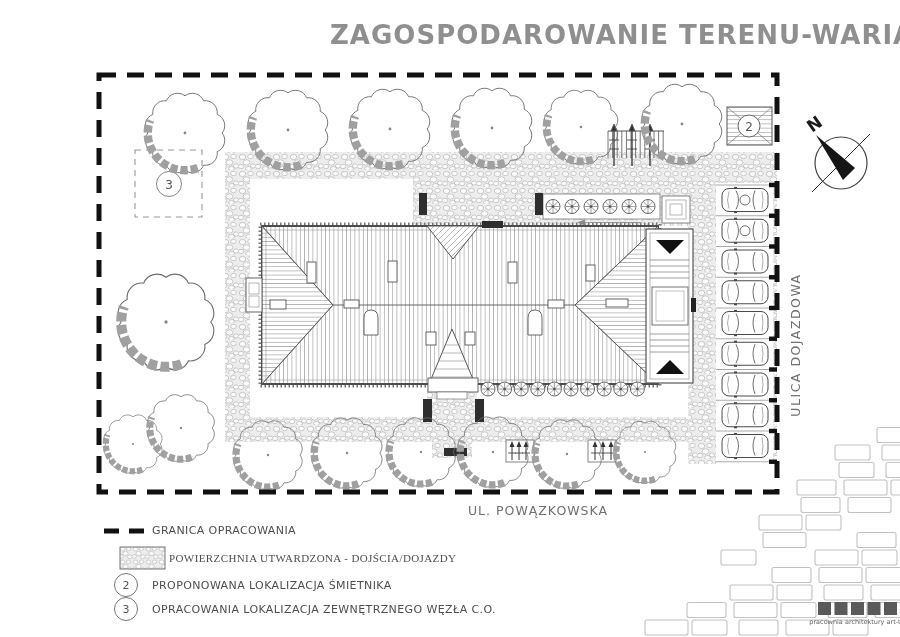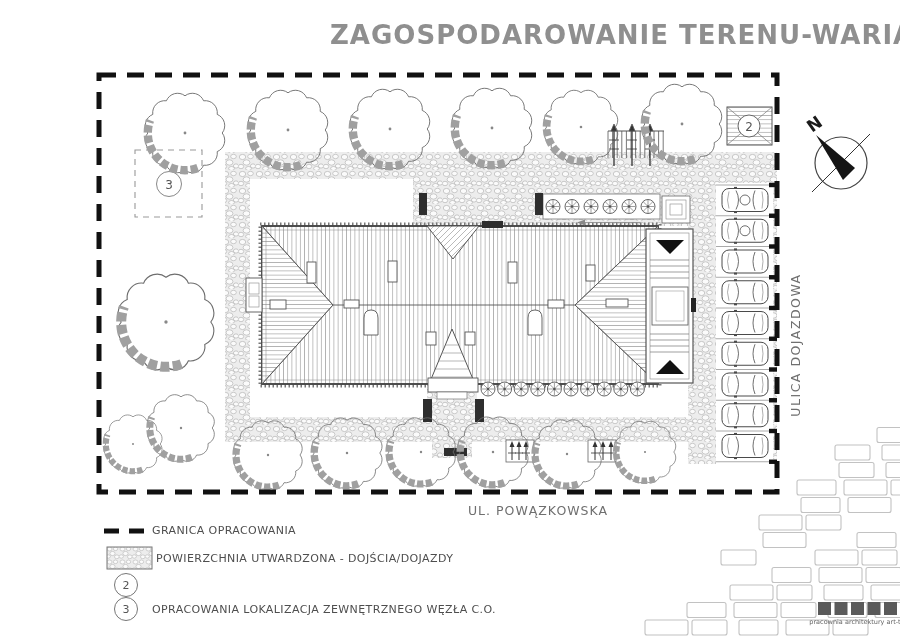--- a/index.html
+++ b/index.html
@@ -395,21 +395,21 @@
 
   <div class="legend">
     <div class="lrow" style="left:100px;top:524px;">
       <span class="sym">
         <svg width="48" height="10">
             <line x1="2" y1="5" x2="46" y2="5" stroke="#111" stroke-width="5" stroke-dasharray="15 10"></line>
           </svg>
       </span>
       <span class="llabel">GRANICA OPRACOWANIA</span>
     </div>
-    <div class="lrow" style="left:104px;top:546px;">
+    <div class="lrow" style="left:117px;top:546px;font-family:Liberation Serif, serif;">
       <span class="sym">
         <svg width="48" height="24">
           <defs>
               <pattern id="stone2" width="13" height="13" patternUnits="userSpaceOnUse">
             <rect width="13" height="13" fill="#ededed"></rect>
             <ellipse cx="3.5" cy="3" rx="2.5" ry="2" fill="#fbfbfb" stroke="#ababab" stroke-width=".5"></ellipse>
             <ellipse cx="9.5" cy="2.8" rx="2.2" ry="1.8" fill="#fbfbfb" stroke="#ababab" stroke-width=".5"></ellipse>
             <ellipse cx="6.5" cy="7.5" rx="2.6" ry="2.1" fill="#fbfbfb" stroke="#ababab" stroke-width=".5"></ellipse>
             <ellipse cx="2.3" cy="10.5" rx="2.1" ry="1.7" fill="#fbfbfb" stroke="#ababab" stroke-width=".5"></ellipse>
             <ellipse cx="10.8" cy="10.8" rx="2.3" ry="1.9" fill="#fbfbfb" stroke="#ababab" stroke-width=".5"></ellipse>
@@ -417,20 +417,21 @@
             </defs>
           <rect x="1" y="1" width="45" height="22" fill="url(#stone2)" stroke="#777" stroke-width="1"></rect>
         </svg>
       </span>
       <span class="llabel">POWIERZCHNIA UTWARDZONA - DOJŚCIA/DOJAZDY</span>
     </div>
     <div class="lrow" style="left:100px;top:573px;">
       <span class="sym">
         <span class="lcircle">2</span>
       </span>
+      <span class="llabel">PROPONOWANA LOKALIZACJA ŚMIETNIKA</span>
     </div>
     <div class="lrow" style="left:100px;top:597px;">
       <span class="sym">
         <span class="lcircle">3</span>
       </span>
       <span class="llabel">OPRACOWANIA LOKALIZACJA ZEWNĘTRZNEGO WĘZŁA C.O.</span>
     </div>
   </div>
 </div>
 

